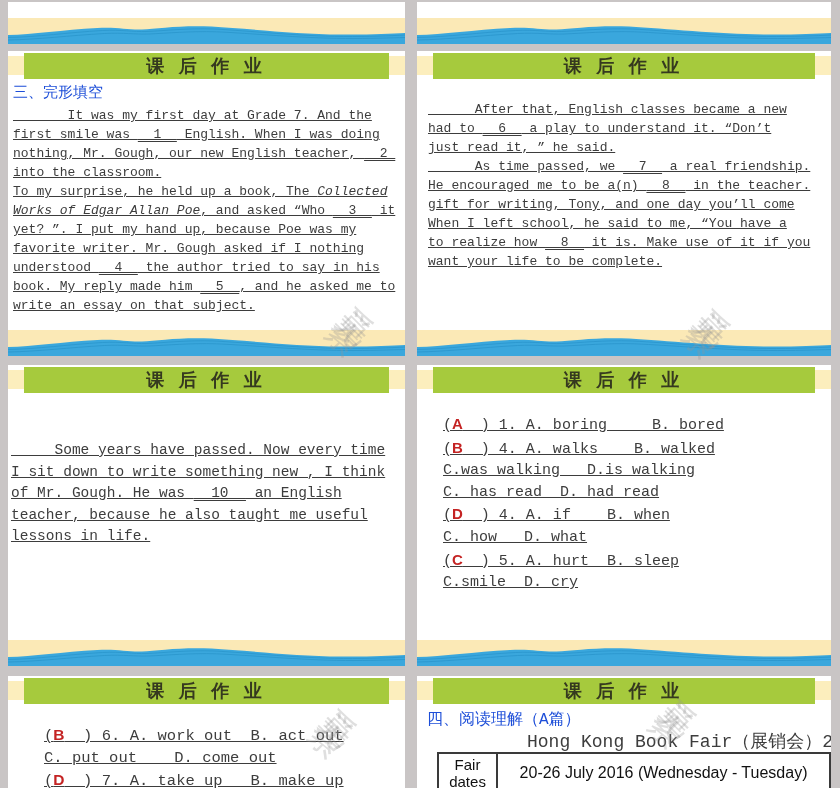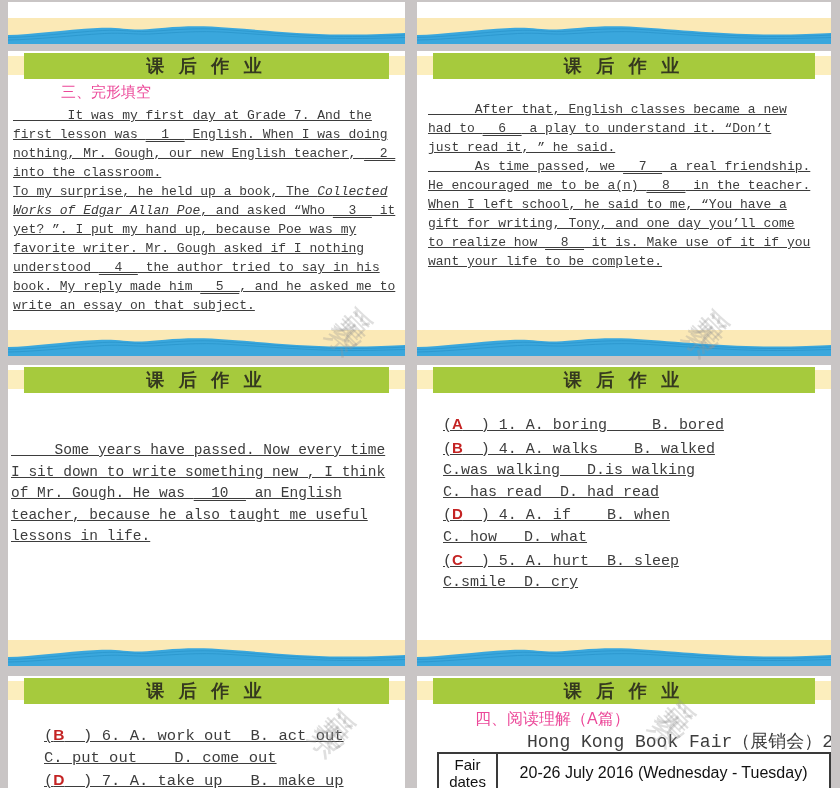--- a/index.html
+++ b/index.html
@@ -14,21 +14,21 @@
   .hdr-title{font-family:"Liberation Serif",serif;font-size:18px;font-weight:bold;
              color:#35391f;letter-spacing:5px;white-space:pre;}
   
   .wave{position:absolute;left:0;bottom:0;width:100%;height:26px;display:block;}
   
   .txt{position:absolute;color:#3d3d3d;}
   .tl{white-space:pre;text-decoration:underline;}
   .seg-i{font-style:italic;}
   .seg-u{text-decoration:underline;text-underline-offset:3px;}
   .seg-r{color:#c42323;font-weight:bold;font-family:"Liberation Sans",sans-serif;}
-  .cn-heading{position:absolute;font-family:Liberation Sans, sans-serif;color:#ec4899;margin-left:48px;}
+  .cn-heading{position:absolute;font-family:Liberation Mono, monospace;color:#1d4ed8;}
   
   .fair-table{position:absolute;border-collapse:collapse;font-family:"Liberation Sans",sans-serif;
               color:#111;}
   .fair-table td{border:2px solid #3a3a3a;text-align:center;vertical-align:middle;}
   .fair-td-label{width:54px;font-size:15px;line-height:17px;padding:2px 2px;}
   .fair-td-value{width:336px;font-size:16px;padding:4px 4px;}
   
   .wm{position:absolute;writing-mode:vertical-rl;transform:rotate(45deg);
       font-family:"Liberation Serif",serif;font-size:34px;letter-spacing:8px;
       color:rgba(150,150,150,0.30);pointer-events:none;z-index:40;}
@@ -58,21 +58,21 @@
   <div class="slide" style="left:8px;top:51px;width:397px;height:305px;">
     <div class="hdr">
       <div class="hdr-cream"></div>
       <div class="hdr-bar">
         <span class="hdr-title">课 后 作 业</span>
       </div>
     </div>
     <div class="cn-heading" style="left:5px;top:32px;font-size:15px;">三、完形填空</div>
     <div class="txt" style="left:5px;top:55px;font-size:13px;line-height:19px;">
         <div class="tl"><span>       It was my first day at Grade 7. And the</span></div>
-        <div class="tl"><span>first lesson was </span><span class="seg-u">  1  </span><span> English. When I was doing</span></div>
+        <div class="tl"><span>first smile was </span><span class="seg-u">  1  </span><span> English. When I was doing</span></div>
         <div class="tl"><span>nothing, Mr. Gough, our new English teacher, </span><span class="seg-u">  2 </span></div>
         <div class="tl"><span>into the classroom.</span></div>
         <div class="tl"><span>To my surprise, he held up a book, The </span><span class="seg-i">Collected</span></div>
         <div class="tl"><span class="seg-i">Works of Edgar Allan Poe</span><span>, and asked “Who </span><span class="seg-u">  3  </span><span> it</span></div>
         <div class="tl"><span>yet? ”. I put my hand up, because Poe was my</span></div>
         <div class="tl"><span>favorite writer. Mr. Gough asked if I nothing</span></div>
         <div class="tl"><span>understood </span><span class="seg-u">  4  </span><span> the author tried to say in his</span></div>
         <div class="tl"><span>book. My reply made him </span><span class="seg-u">  5  </span><span>, and he asked me to</span></div>
         <div class="tl"><span>write an essay on that subject.</span></div>
       </div>
@@ -90,22 +90,22 @@
       <div class="hdr-bar">
         <span class="hdr-title">课 后 作 业</span>
       </div>
     </div>
     <div class="txt" style="left:11px;top:49px;font-size:13px;line-height:19px;">
         <div class="tl"><span>      After that, English classes became a new</span></div>
         <div class="tl"><span>had to </span><span class="seg-u">  6  </span><span> a play to understand it. “Don’t</span></div>
         <div class="tl"><span>just read it, ” he said.</span></div>
         <div class="tl"><span>      As time passed, we </span><span class="seg-u">  7  </span><span> a real friendship.</span></div>
         <div class="tl"><span>He encouraged me to be a(n) </span><span class="seg-u">  8  </span><span> in the teacher.</span></div>
+        <div class="tl"><span>gift for writing, Tony, and one day you’ll come</span></div>
         <div class="tl"><span>When I left school, he said to me, “You have a</span></div>
-        <div class="tl"><span>gift for writing, Tony, and one day you’ll come</span></div>
         <div class="tl"><span>to realize how </span><span class="seg-u">  8  </span><span> it is. Make use of it if you</span></div>
         <div class="tl"><span>want your life to be complete.</span></div>
       </div>
     <svg class="wave" viewBox="0 0 400 26" preserveAspectRatio="none">
       <rect x="0" y="0" width="400" height="26" fill="#fbe9b6"></rect>
       <path d="M0 17 C25 16.5 55 12 90 10 C110 8.8 120 12 135 11.5 C150 10.5 175 7 205 8.5 C240 10.5 290 16 335 16.5 C360 16.8 385 16 400 15 L400 26 L0 26 Z" fill="#3aa7dd"></path>
       <path d="M0 19.5 C30 19 60 14.5 95 12.5 C115 11.5 125 14 140 13.5 C158 12.8 180 10 208 11 C243 12.8 290 18 338 18.5 C362 18.7 386 17.8 400 17" fill="none" stroke="#2a95cc" stroke-width="0.8"></path>
       <path d="M0 22 C30 21.5 62 17.5 97 15.5 C117 14.5 127 16.5 142 16 C160 15.3 183 13 210 13.8 C245 15.3 292 20 340 20.5 C363 20.7 387 19.8 400 19.5" fill="none" stroke="#2a95cc" stroke-width="0.8"></path>
     </svg>
   </div>

